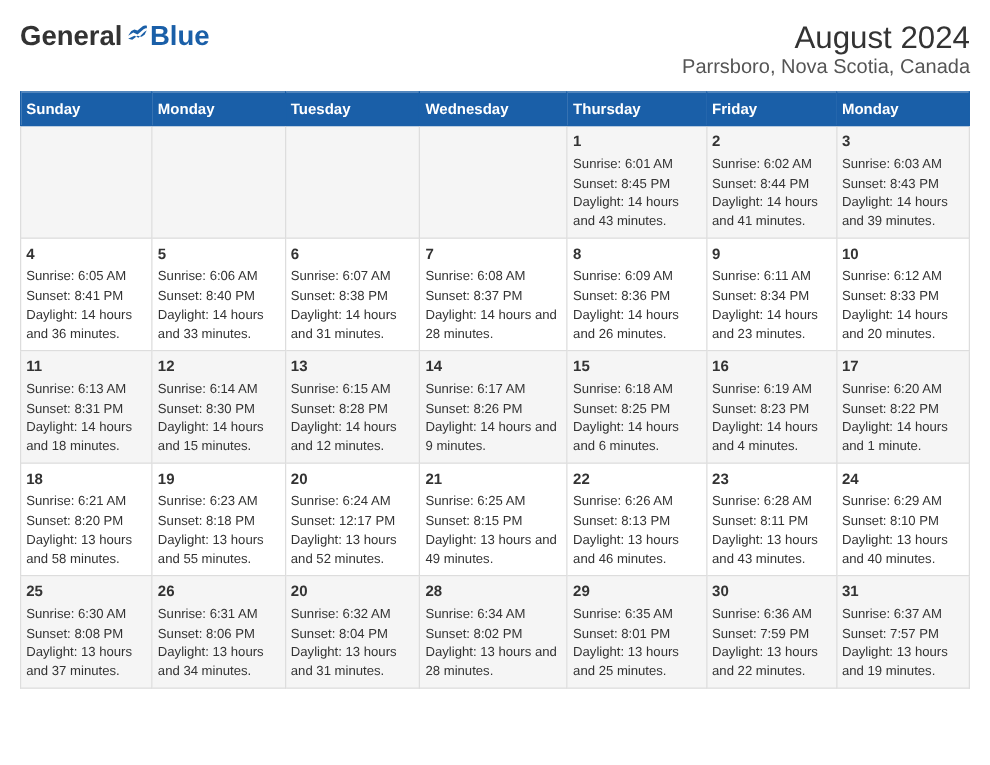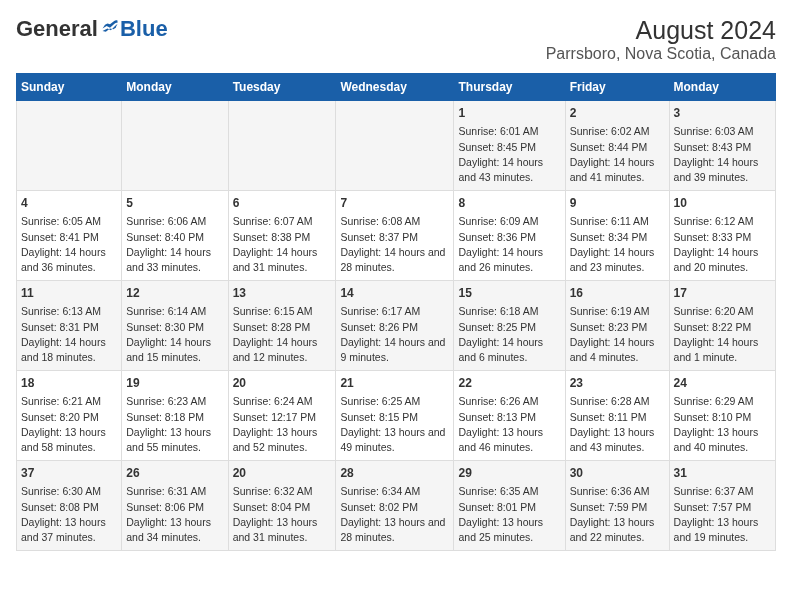--- a/index.html
+++ b/index.html
@@ -158,21 +158,21 @@
       <tr>
         <td><span class="day-number">18</span><span>Sunrise: 6:21 AM</span><br><span>Sunset: 8:20 PM</span><br><span>Daylight: 13 hours and 58 minutes.</span></td>
         <td><span class="day-number">19</span><span>Sunrise: 6:23 AM</span><br><span>Sunset: 8:18 PM</span><br><span>Daylight: 13 hours and 55 minutes.</span></td>
         <td><span class="day-number">20</span><span>Sunrise: 6:24 AM</span><br><span>Sunset: 12:17 PM</span><br><span>Daylight: 13 hours and 52 minutes.</span></td>
         <td><span class="day-number">21</span><span>Sunrise: 6:25 AM</span><br><span>Sunset: 8:15 PM</span><br><span>Daylight: 13 hours and 49 minutes.</span></td>
         <td><span class="day-number">22</span><span>Sunrise: 6:26 AM</span><br><span>Sunset: 8:13 PM</span><br><span>Daylight: 13 hours and 46 minutes.</span></td>
         <td><span class="day-number">23</span><span>Sunrise: 6:28 AM</span><br><span>Sunset: 8:11 PM</span><br><span>Daylight: 13 hours and 43 minutes.</span></td>
         <td><span class="day-number">24</span><span>Sunrise: 6:29 AM</span><br><span>Sunset: 8:10 PM</span><br><span>Daylight: 13 hours and 40 minutes.</span></td>
       </tr>
       <tr>
-        <td><span class="day-number">37</span><span>Sunrise: 6:30 AM</span><br><span>Sunset: 8:08 PM</span><br><span>Daylight: 13 hours and 37 minutes.</span></td>
+        <td><span class="day-number">25</span><span>Sunrise: 6:30 AM</span><br><span>Sunset: 8:08 PM</span><br><span>Daylight: 13 hours and 37 minutes.</span></td>
         <td><span class="day-number">26</span><span>Sunrise: 6:31 AM</span><br><span>Sunset: 8:06 PM</span><br><span>Daylight: 13 hours and 34 minutes.</span></td>
         <td><span class="day-number">20</span><span>Sunrise: 6:32 AM</span><br><span>Sunset: 8:04 PM</span><br><span>Daylight: 13 hours and 31 minutes.</span></td>
         <td><span class="day-number">28</span><span>Sunrise: 6:34 AM</span><br><span>Sunset: 8:02 PM</span><br><span>Daylight: 13 hours and 28 minutes.</span></td>
         <td><span class="day-number">29</span><span>Sunrise: 6:35 AM</span><br><span>Sunset: 8:01 PM</span><br><span>Daylight: 13 hours and 25 minutes.</span></td>
         <td><span class="day-number">30</span><span>Sunrise: 6:36 AM</span><br><span>Sunset: 7:59 PM</span><br><span>Daylight: 13 hours and 22 minutes.</span></td>
         <td><span class="day-number">31</span><span>Sunrise: 6:37 AM</span><br><span>Sunset: 7:57 PM</span><br><span>Daylight: 13 hours and 19 minutes.</span></td>
       </tr>
     </tbody>
 </table>
 

